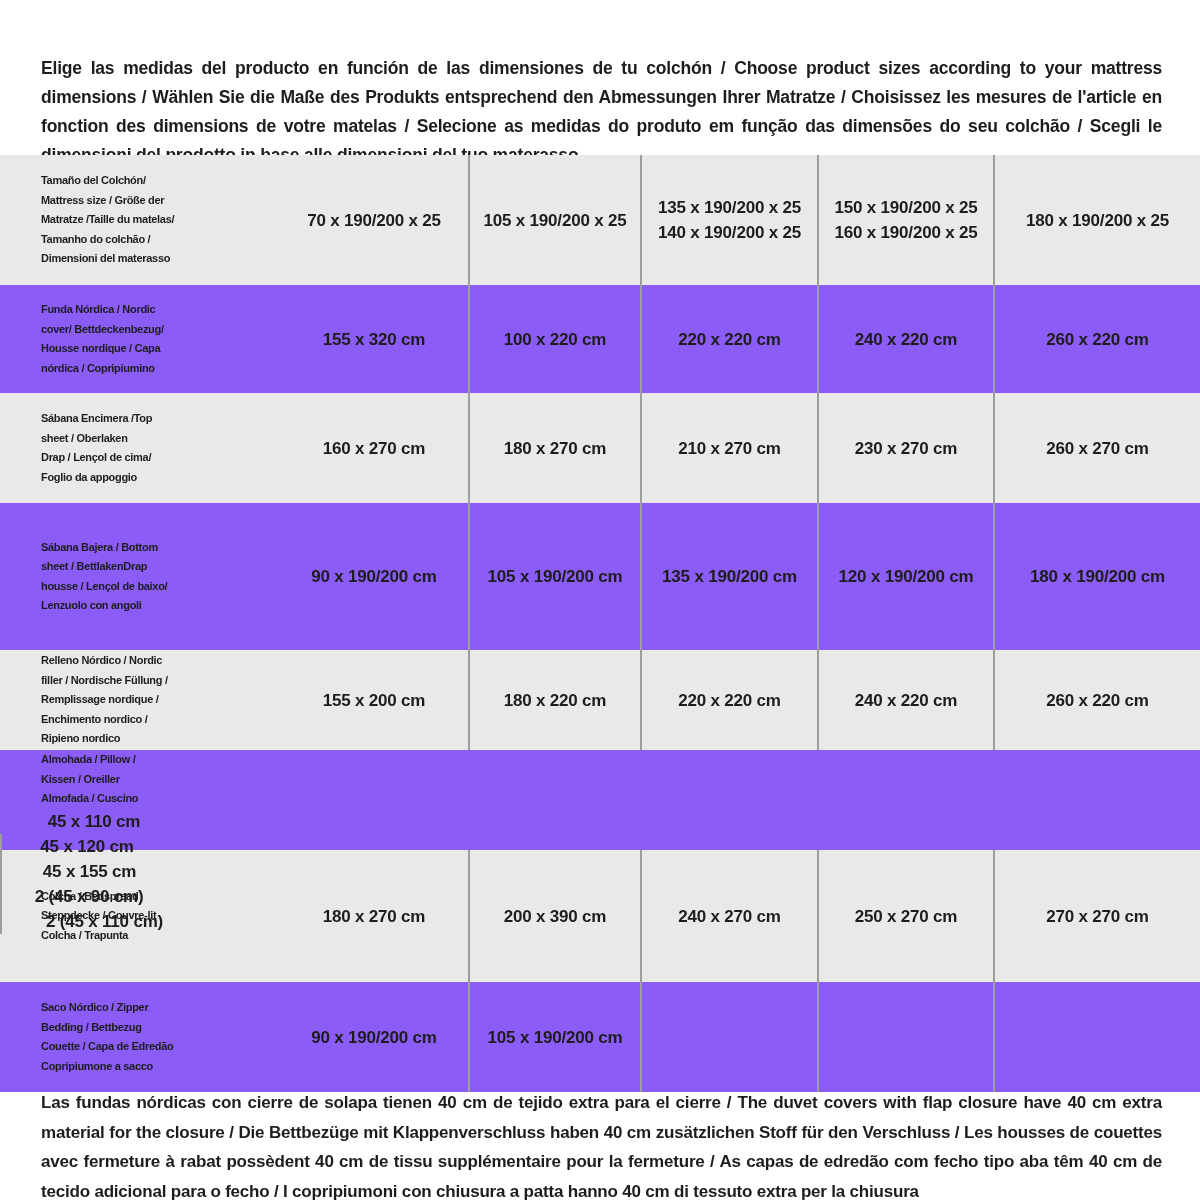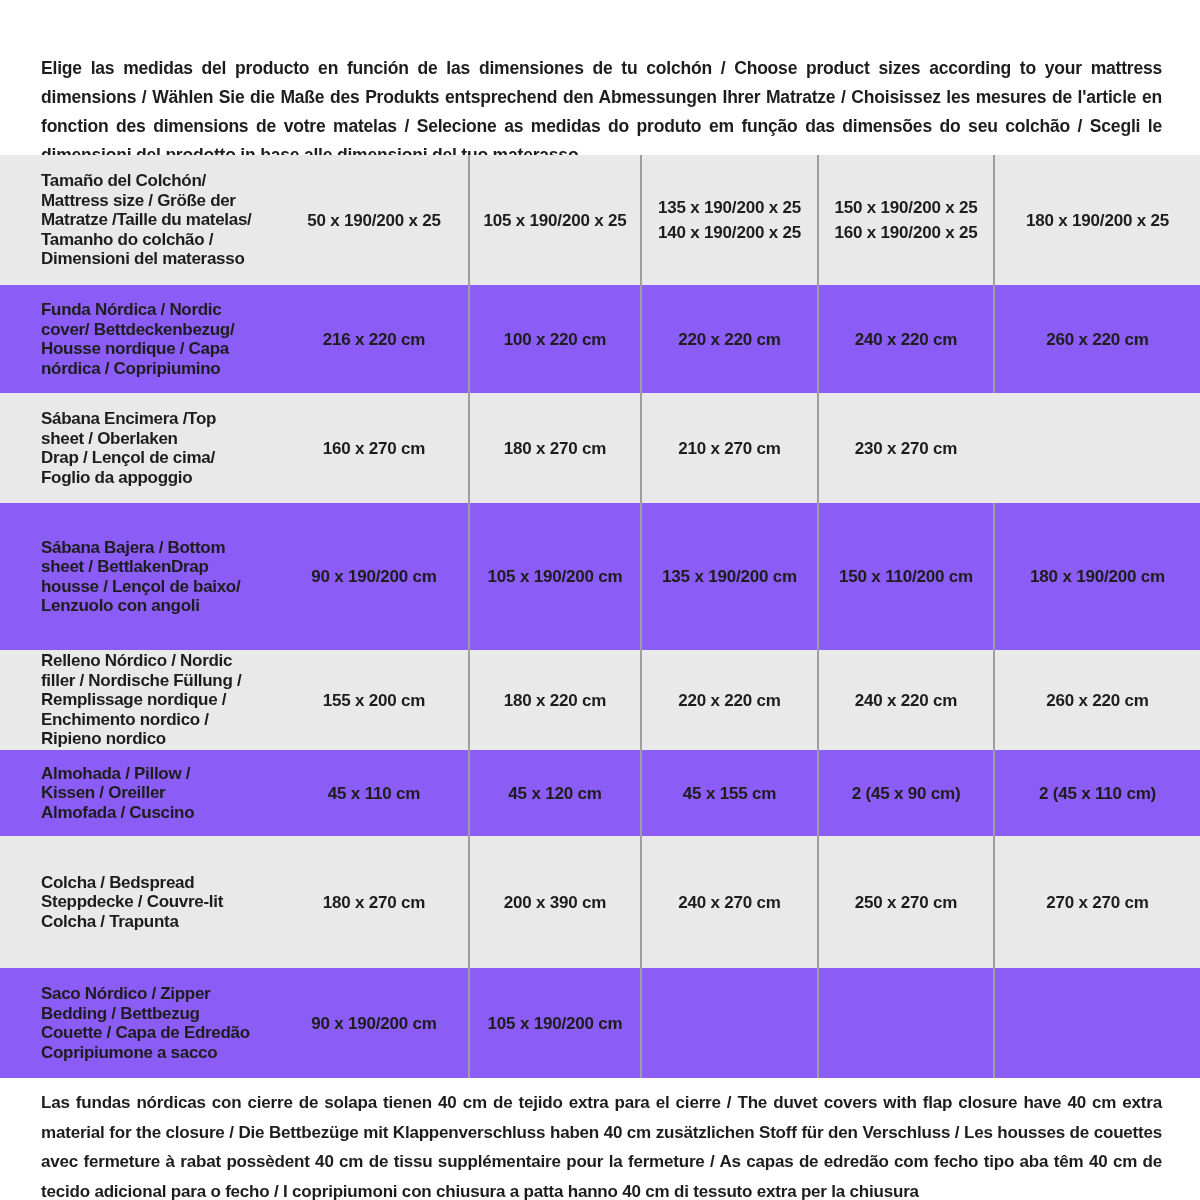--- a/index.html
+++ b/index.html
@@ -34,30 +34,30 @@
     display: flex;
     width: 1200px;
     background: #8b5cf6;
   }
   .trow.alt { background: #e9e9e9; }
   .rh0 { height: 130px; }
   .rh1 { height: 108px; }
   .rh2 { height: 110px; }
   .rh3 { height: 147px; }
   .rh4 { height: 100px; }
-  .rh5 { height: 86px; }
+  .rh5 { height: 100px; flex-direction: column; }
   .rh6 { height: 132px; }
   .rh7 { height: 110px; }
   .cell-label {
     width: 280px;
     box-sizing: border-box;
     padding: 0 8px 0 41px;
     display: flex;
     align-items: center;
-    font-size: 17px;
+    font-size: 11px;
     font-weight: 700;
     line-height: 19.5px;
     letter-spacing: -0.3px;
     white-space: pre-line;
   }
   .cell {
     box-sizing: border-box;
     display: flex;
     align-items: center;
     justify-content: center;
@@ -91,61 +91,62 @@
 <p class="intro">Elige las medidas del producto en función de las dimensiones de tu colchón / Choose product sizes according to your mattress dimensions / Wählen Sie die Maße des Produkts entsprechend den Abmessungen Ihrer Matratze / Choisissez les mesures de l'article en fonction des dimensions de votre matelas / Selecione as medidas do produto em função das dimensões do seu colchão / Scegli le dimensioni del prodotto in base alle dimensioni del tuo materasso</p>
 
 <div class="size-table">
 
   <div class="trow alt rh0">
     <div class="cell-label">Tamaño del Colchón/
 Mattress size / Größe der
 Matratze /Taille du matelas/
 Tamanho do colchão /
 Dimensioni del materasso</div>
-    <div class="cell c1">50 x 190/200 x 25</div>
+    <div class="cell c1">70 x 190/200 x 25</div>
     <div class="cell c2">105 x 190/200 x 25</div>
     <div class="cell c3">135 x 190/200 x 25
 140 x 190/200 x 25</div>
     <div class="cell c4">150 x 190/200 x 25
 160 x 190/200 x 25</div>
     <div class="cell c5">180 x 190/200 x 25</div>
   </div>
 
   <div class="trow rh1">
     <div class="cell-label">Funda Nórdica /  Nordic
 cover/ Bettdeckenbezug/
 Housse nordique  / Capa
 nórdica / Copripiumino</div>
-    <div class="cell c1">216 x 220 cm</div>
+    <div class="cell c1">155 x 320 cm</div>
     <div class="cell c2">100 x 220 cm</div>
     <div class="cell c3">220 x 220 cm</div>
     <div class="cell c4">240 x 220 cm</div>
     <div class="cell c5">260 x 220 cm</div>
   </div>
 
   <div class="trow alt rh2">
     <div class="cell-label">Sábana Encimera /Top
 sheet / Oberlaken
 Drap / Lençol de cima/
 Foglio da appoggio</div>
     <div class="cell c1">160 x 270 cm</div>
     <div class="cell c2">180 x 270 cm</div>
     <div class="cell c3">210 x 270 cm</div>
     <div class="cell c4">230 x 270 cm</div>
+    <div class="cell c5">260 x 270 cm</div>
   </div>
 
   <div class="trow rh3">
     <div class="cell-label">Sábana Bajera / Bottom
 sheet / BettlakenDrap
 housse / Lençol de baixo/
 Lenzuolo con angoli</div>
     <div class="cell c1">90 x 190/200 cm</div>
     <div class="cell c2">105 x 190/200 cm</div>
     <div class="cell c3">135 x 190/200 cm</div>
-    <div class="cell c4">150 x 110/200 cm</div>
+    <div class="cell c4">120 x 190/200 cm</div>
     <div class="cell c5">180 x 190/200 cm</div>
   </div>
 
   <div class="trow alt rh4">
     <div class="cell-label">Relleno Nórdico / Nordic
 filler / Nordische Füllung /
 Remplissage nordique /
 Enchimento nordico /
 Ripieno nordico</div>
     <div class="cell c1">155 x 200 cm</div>

